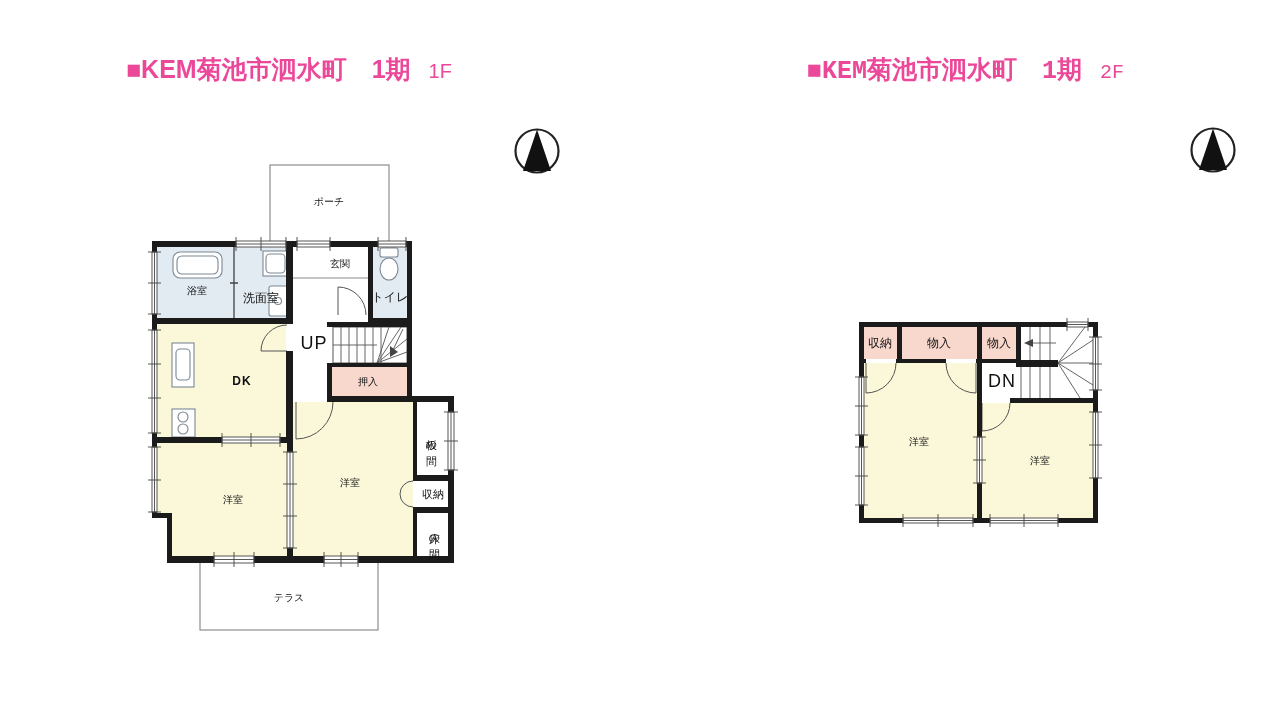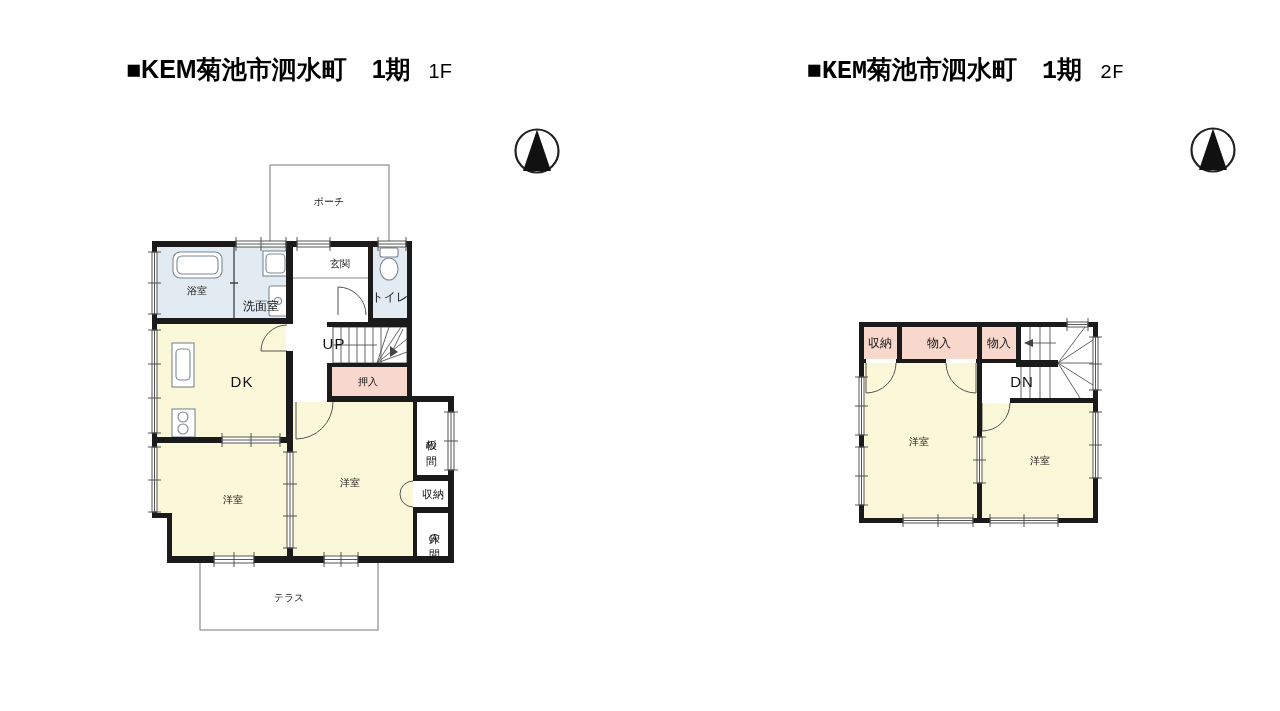--- a/index.html
+++ b/index.html
@@ -2,31 +2,31 @@
 <html style="--wall: #1b1b1b; --yellow: #FBF7D9; --pink: #F8D7CD; --blue: #E3EBF2; --ink: #111111;"><head>
 <meta charset="utf-8">
 <style>
   html,body{margin:0;padding:0;}
   body{
     width:1280px;height:711px;position:relative;overflow:hidden;
     background:#ffffff;
     font-family:"Liberation Sans","DejaVu Sans",sans-serif;
     color:var(--ink,#111);
   }
-  .hdr{position:absolute;font-weight:bold;font-size:25px;color:#000000;white-space:nowrap;}
+  .hdr{position:absolute;font-weight:bold;font-size:25px;color:#ec4899;white-space:nowrap;}
   .hdr .floor{font-weight:normal;font-size:20px;margin-left:18px;}
   .plan-svg{position:absolute;}
   .lbl{
     position:absolute;transform:translate(-50%,-50%);
     font-size:10px;color:var(--ink,#111);white-space:nowrap;line-height:1;
   }
   .f11{font-size:11px;}
   .f12{font-size:12px;}
-  .f15{font-size:15px;letter-spacing:1px;margin-left:20px;}
-  .f16{font-size:15px;letter-spacing:1px;}
+  .f15{font-size:18px;letter-spacing:1px;}
+  .f16{font-size:12px;letter-spacing:1px;font-weight:bold;}
   .vert{writing-mode:vertical-rl;text-orientation:upright;letter-spacing:2px;font-size:11px;}
   
   .wall{fill:var(--wall,#1b1b1b);}
   .thin{stroke:#777;stroke-width:1;fill:#fff;}
   .thinline{stroke:#888;stroke-width:1;fill:none;}
   .win rect{fill:#fff;stroke:#444;stroke-width:0.9;}
   .win path{stroke:#444;stroke-width:0.9;fill:none;}
   .arc{stroke:#555;stroke-width:1;fill:none;}
   .fix{fill:#fff;stroke:#7a8894;stroke-width:1.1;}
   .tread{stroke:#555;stroke-width:0.9;fill:none;}
@@ -257,21 +257,21 @@
     <path d="M990,520.5 H1058 M990,514 V527 M1024,514 V527 M1058,514 V527"></path>
   </g>
   <g class="win">
     <rect x="977" y="437" width="5" height="46"></rect>
     <path d="M979.5,437 V483 M973,437 H986 M973,460 H986 M973,483 H986"></path>
   </g>
 </svg>
 
 <div class="lbl" style="left:329px;top:202px;">ポーチ</div>
 <div class="lbl" style="left:197px;top:291px;">浴室</div>
-<div class="lbl f12" style="left:261px;top:298px;margin-top:8px;">洗面室</div>
+<div class="lbl f12" style="left:261px;top:298px;">洗面室</div>
 <div class="lbl" style="left:340px;top:264px;">玄関</div>
 <div class="lbl f12" style="left:390px;top:297px;">トイレ</div>
 <div class="lbl f15" style="left:314px;top:343px;">UP</div>
 <div class="lbl" style="left:368px;top:382px;">押入</div>
 <div class="lbl f16" style="left:242px;top:381px;">DK</div>
 <div class="lbl" style="left:233px;top:500px;">洋室</div>
 <div class="lbl" style="left:350px;top:483px;">洋室</div>
 <div class="lbl vert" style="left:431px;top:440px;">板の間</div>
 <div class="lbl f11" style="left:433px;top:494px;">収納</div>
 <div class="lbl vert" style="left:434px;top:533px;">床の間</div>

